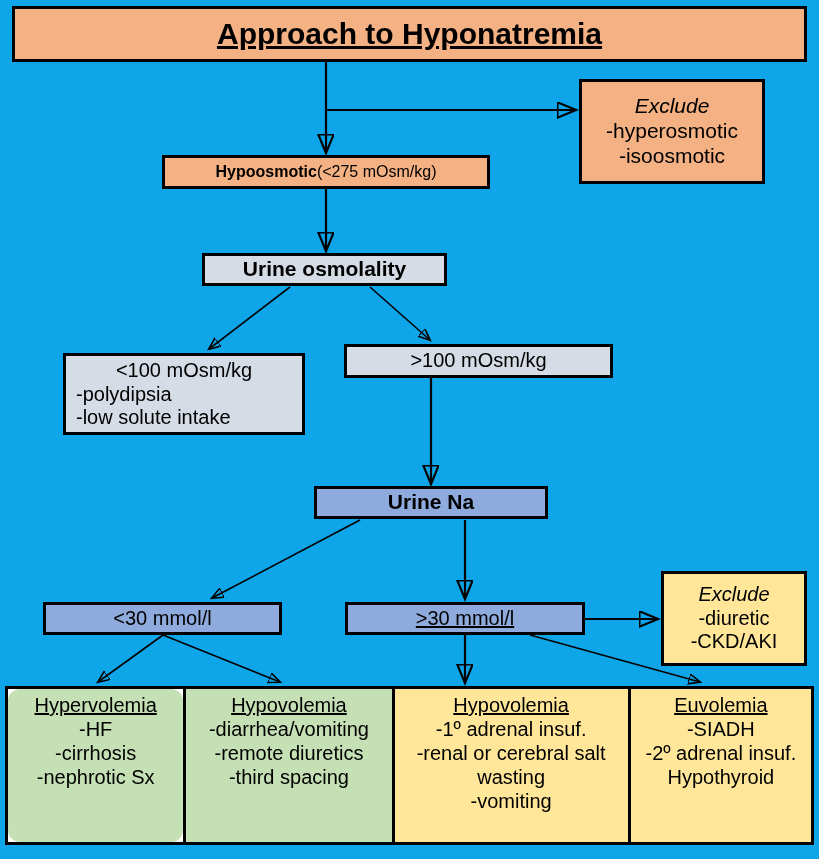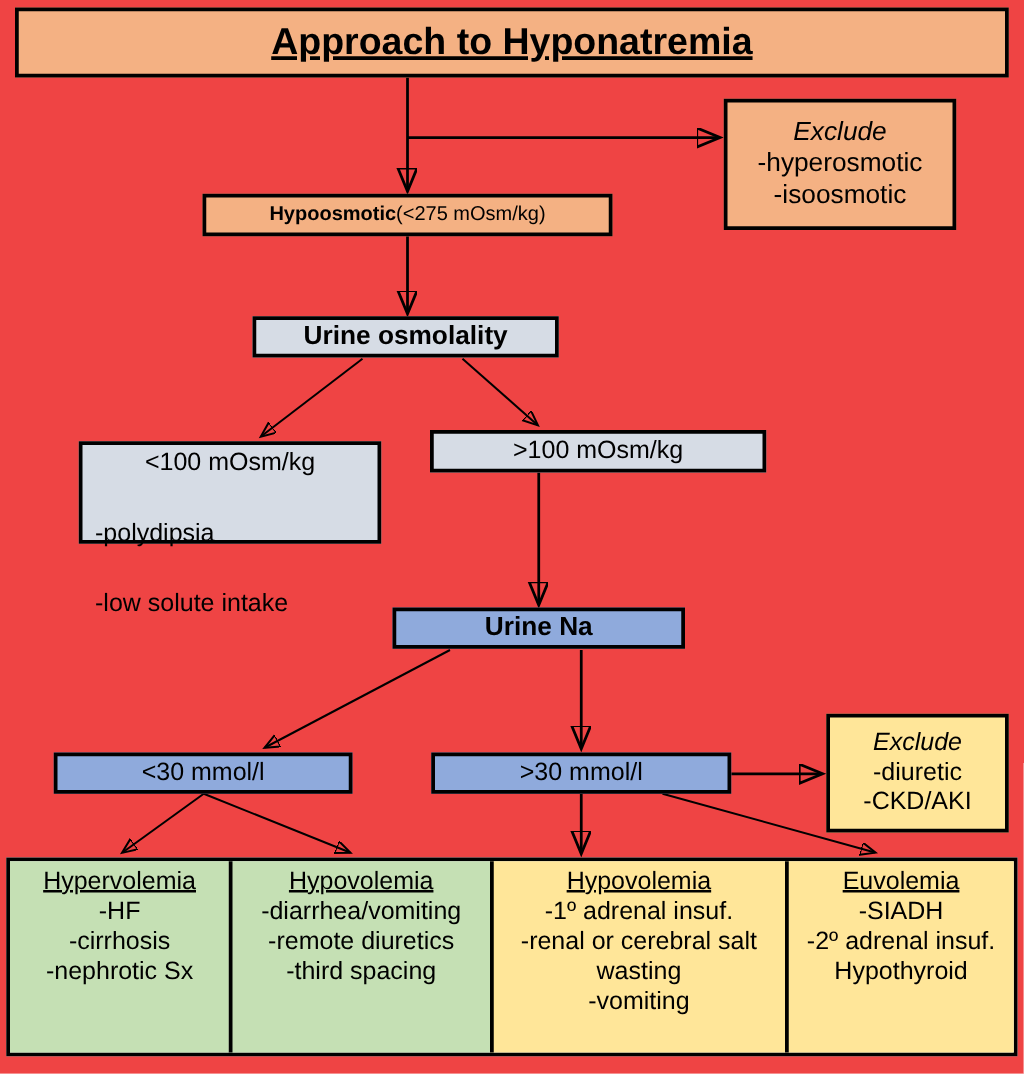--- a/index.html
+++ b/index.html
@@ -9,21 +9,21 @@
     background: #ffffff;
   }
   body {
     font-family: "Liberation Sans", sans-serif;
     -webkit-font-smoothing: antialiased;
   }
   #canvas {
     position: relative;
     width: 819px;
     height: 859px;
-    background: #ef4444;
+    background: #0ea5e9;
     overflow: hidden;
   }
   .box {
     position: absolute;
     box-sizing: border-box;
     border: 3px solid #000000;
     display: flex;
     flex-direction: column;
     justify-content: center;
     align-items: center;
@@ -80,21 +80,20 @@
     font-weight: bold;
   }
 
   
   #low-osm-box {
     left: 63px; top: 353px; width: 242px; height: 82px;
     background: var(--bluegray);
     font-size: 20px;
     justify-content: flex-start;
     padding-top: 3px;
-    gap: 33px;
   }
   #low-osm-box .hdr { text-align: center; }
   #low-osm-box .li { text-align: left; padding-left: 20px; }
 
   #high-osm-box {
     left: 344px; top: 344px; width: 269px; height: 34px;
     background: var(--bluegray);
     font-size: 20px;
   }
 
@@ -109,20 +108,21 @@
   
   #low-na-box {
     left: 43px; top: 602px; width: 239px; height: 33px;
     background: var(--blue);
     font-size: 20px;
   }
   #high-na-box {
     left: 345px; top: 602px; width: 240px; height: 33px;
     background: var(--blue);
     font-size: 20px;
+    text-decoration: underline;
   }
 
   
   #exclude-na-box {
     left: 661px; top: 571px; width: 146px; height: 95px;
     background: var(--yellow);
     font-size: 20px;
   }
   #exclude-na-box .hdr { font-style: italic; }
 
@@ -147,21 +147,21 @@
     line-height: 1.2;
     color: #000000;
     text-align: center;
   }
   .outcome + .outcome { border-left: 3px solid #000000; }
   .outcome .hdr { text-decoration: underline; }
   .outcome .li { display: block; width: 100%; }
   .outcome.green { background: var(--green); }
   .outcome.yellow { background: var(--yellow); }
 
-  #outcome-hypervolemia { width: 176px; }
+  #outcome-hypervolemia { width: 176px; border-radius: 12px; }
   #outcome-hypovolemia-low { width: 209px; }
   #outcome-hypovolemia-high { width: 237px; }
   #outcome-euvolemia { width: 184px; }
 
   
   #connectors {
     position: absolute;
     left: 0; top: 0;
     width: 819px; height: 859px;
     pointer-events: none;

